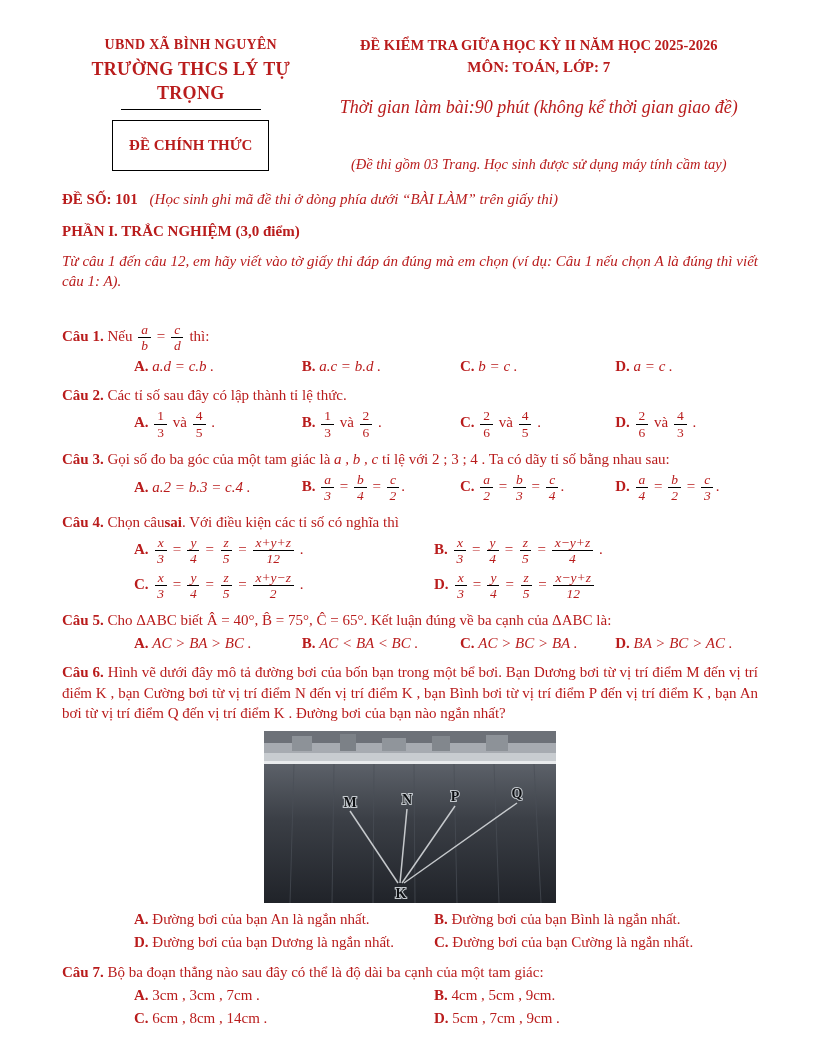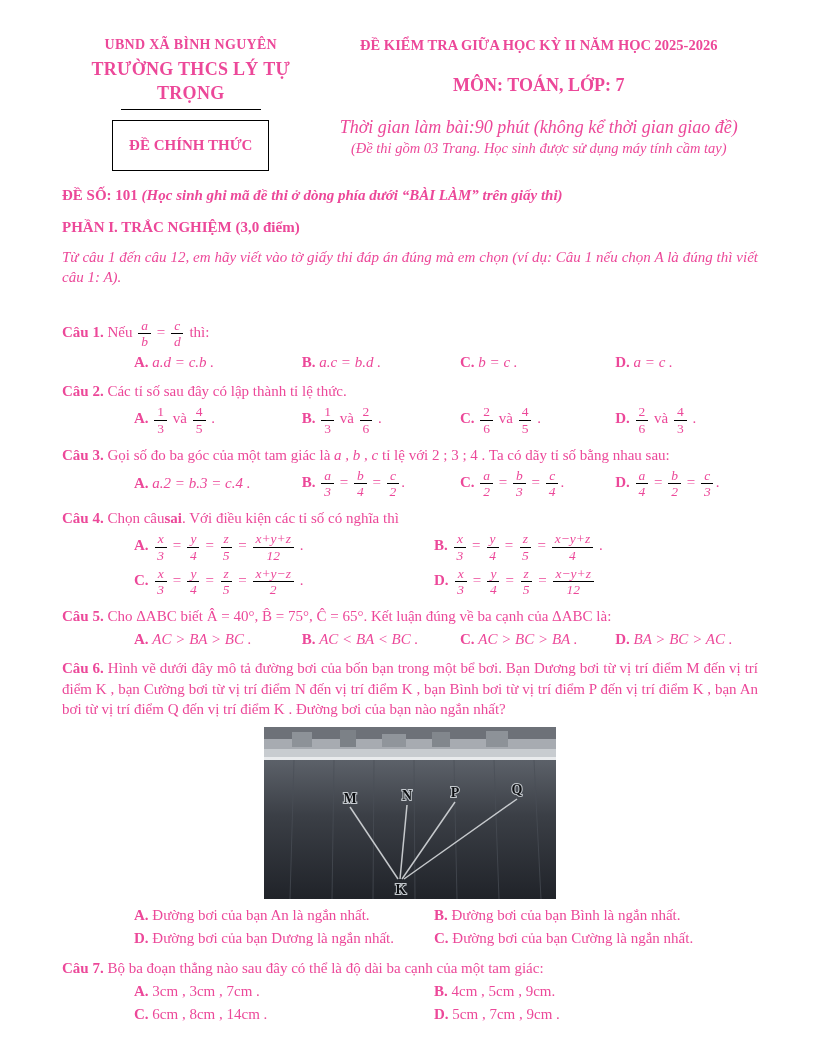--- a/index.html
+++ b/index.html
@@ -1,38 +1,38 @@
 <!DOCTYPE html>
 <html><head>
 <meta charset="utf-8">
 <style>
   * { box-sizing: border-box; }
   html,body { margin:0; padding:0; background:#ffffff; }
   .page {
     width:816px; min-height:1056px; margin:0 auto; background:#fff;
     padding:36px 58px 16px 62px;
-    font-family:"Liberation Serif", serif; font-size:15px; color:#ec4899; line-height:1.35;
+    font-family:"Liberation Serif", serif; font-size:15px; color:#b91c1c; line-height:1.35;
   }
   p { margin:0; }
   .b { font-weight:bold; }
-  .bi { font-weight:bold; font-style:italic; }
+  .bi { font-weight:normal; font-style:italic;margin-left:8px; }
   .mt { font-style:italic; }
 
   
   .head { display:flex; align-items:flex-start; }
   .head-left { width:37%; text-align:center; }
   .head-right { width:63%; text-align:center; }
   .org1 { font-weight:bold; font-size:14px; letter-spacing:.3px; }
   .org2 { font-weight:bold; font-size:18px; letter-spacing:.3px; margin-top:2px; }
   .org-rule { width:140px; height:1px; background:#000; margin:4px auto 0; }
   .official-box { display:inline-block; border:1.6px solid #000; padding:14px 16px; font-weight:bold; font-size:15px; margin-top:10px; }
   .t1 { font-weight:bold; font-size:14.5px; }
-  .t2 { font-weight:bold; font-size:18px; margin-top:17px; }
+  .t2 { font-weight:bold; font-size:15px; margin-top:1px; }
   .t3 { font-style:italic; font-size:18px; margin-top:18px; }
-  .t4 { font-style:italic; font-size:14.5px; }
+  .t4 { font-style:italic; font-size:14.5px;margin-top:36px; }
 
   .exam-code { margin-top:14px; }
   .part1 { margin-top:12px; font-weight:bold; }
   .instr { margin-top:10px; font-style:italic; text-align:justify; }
 
   .qblock { margin-top:9px; }
   .qblock.first { margin-top:30px; }
   .stem { text-align:justify; }
   .qno { font-weight:bold; }
 

